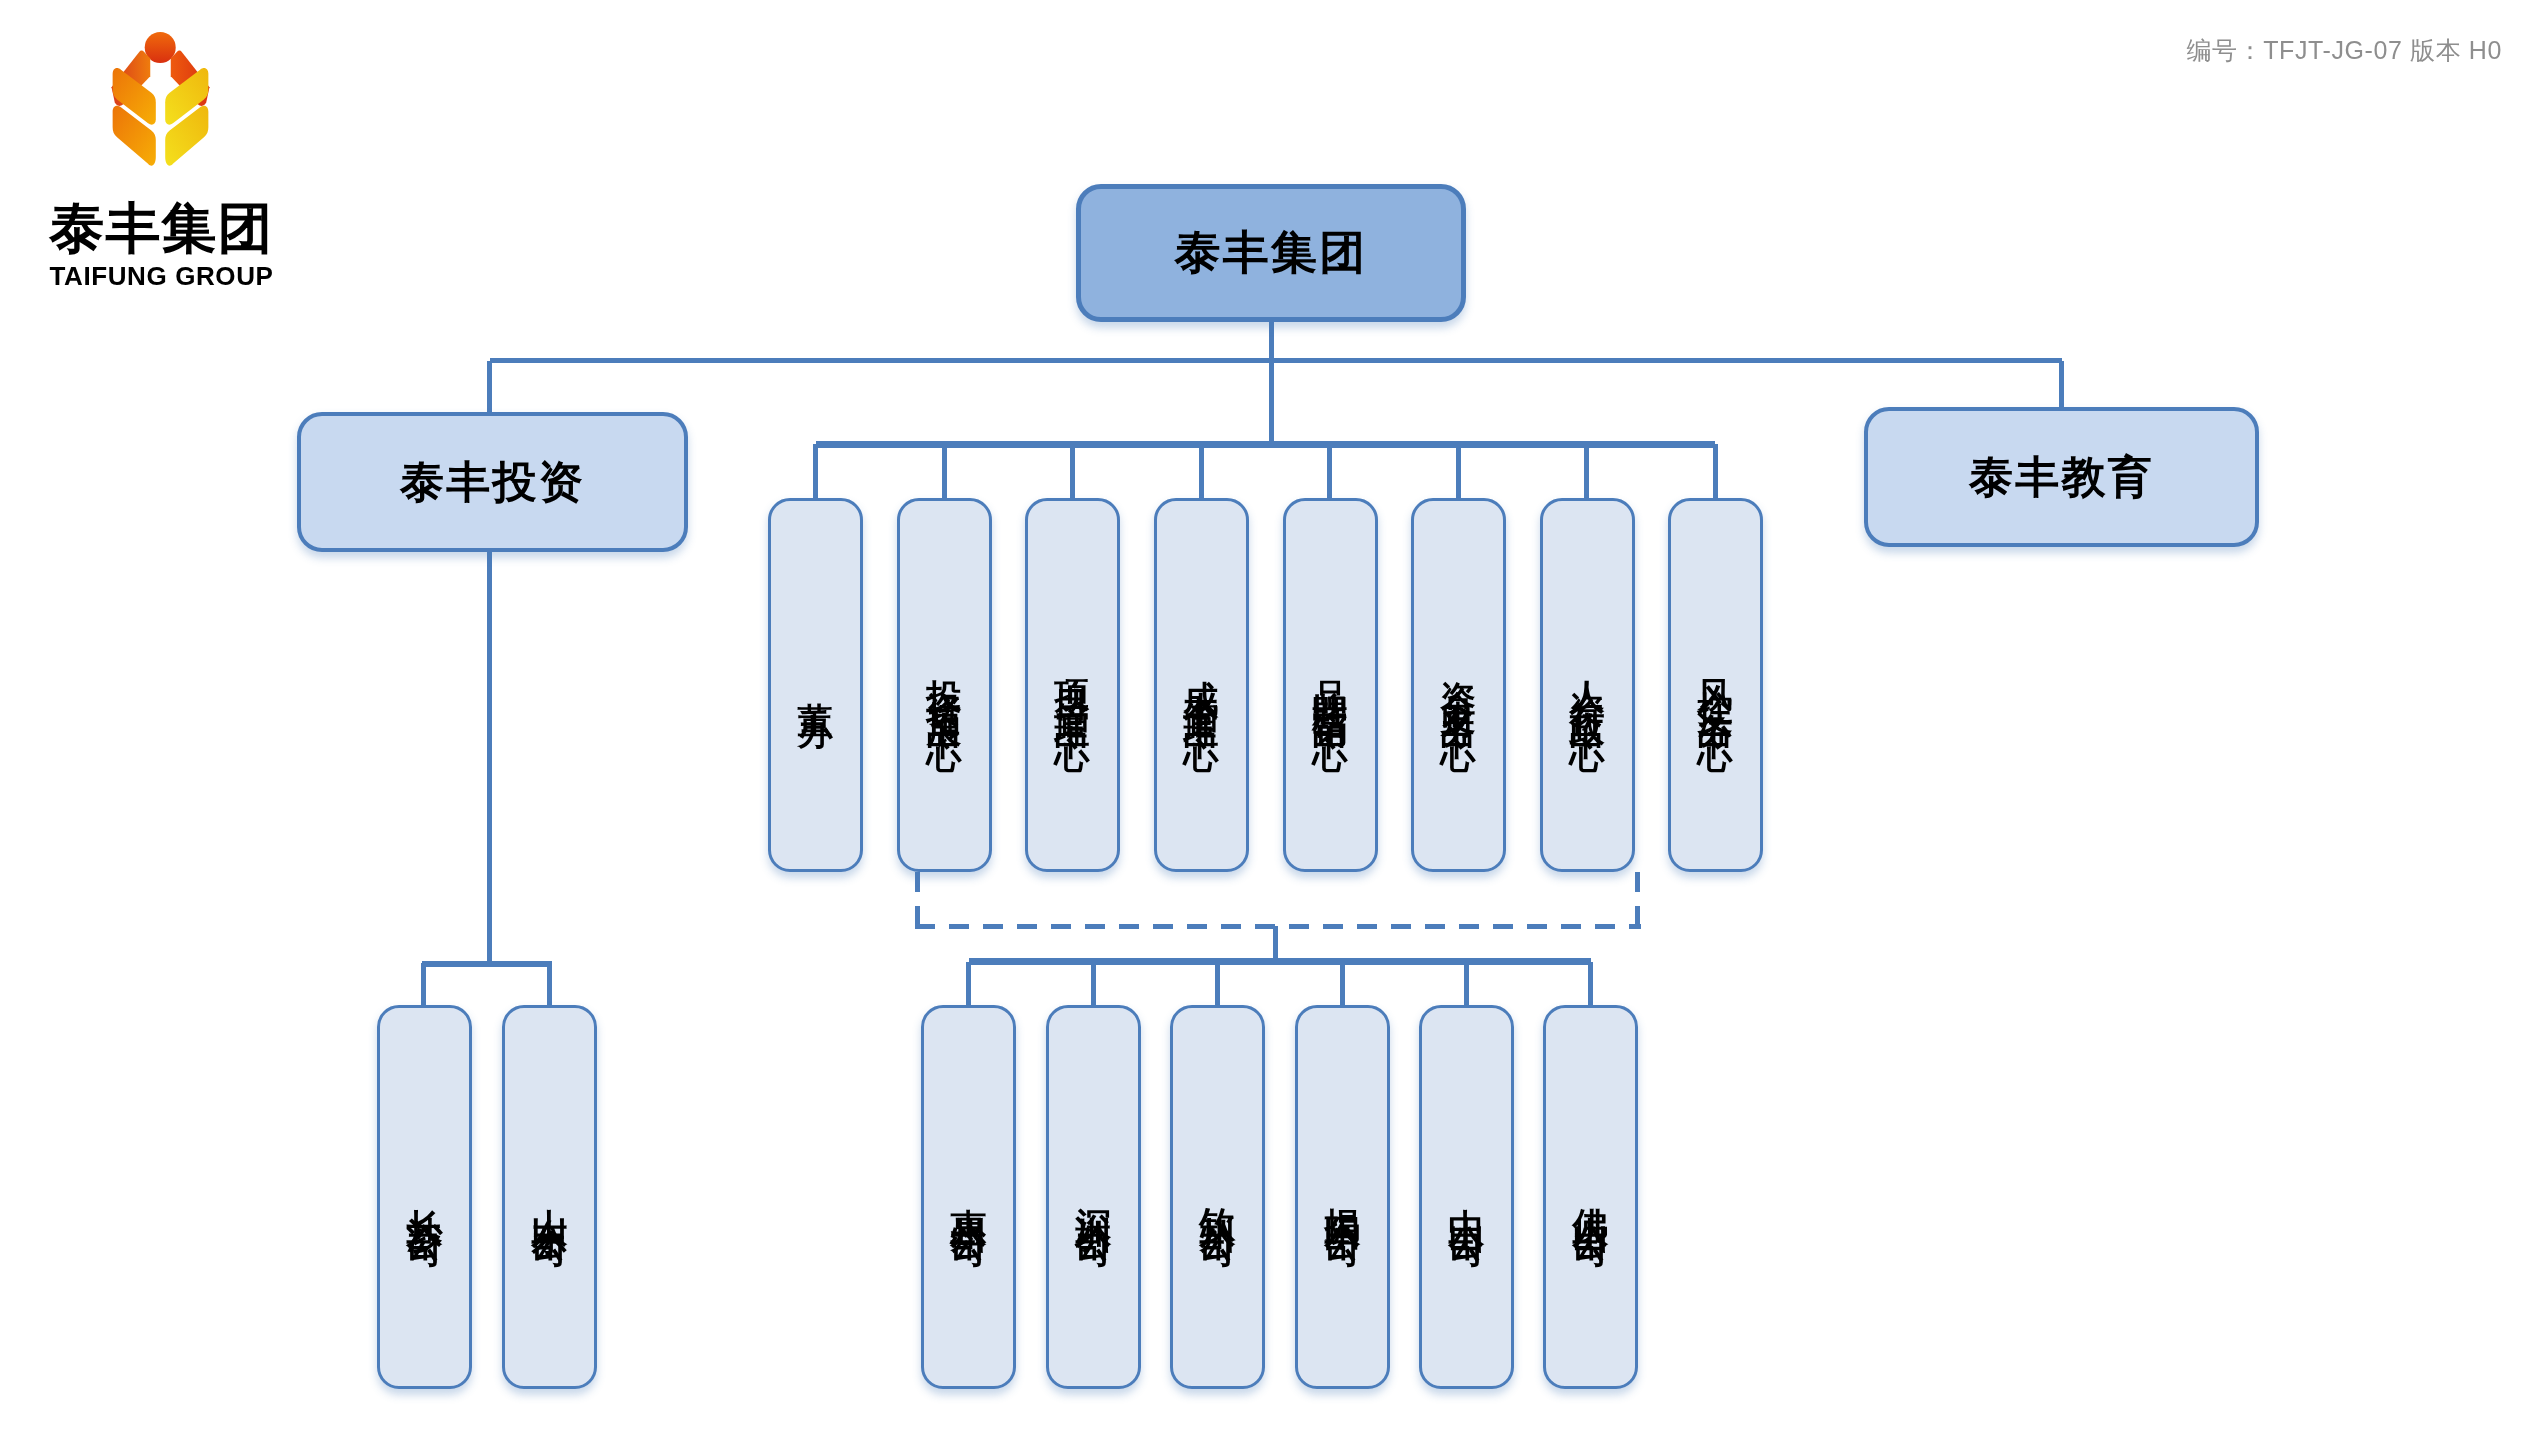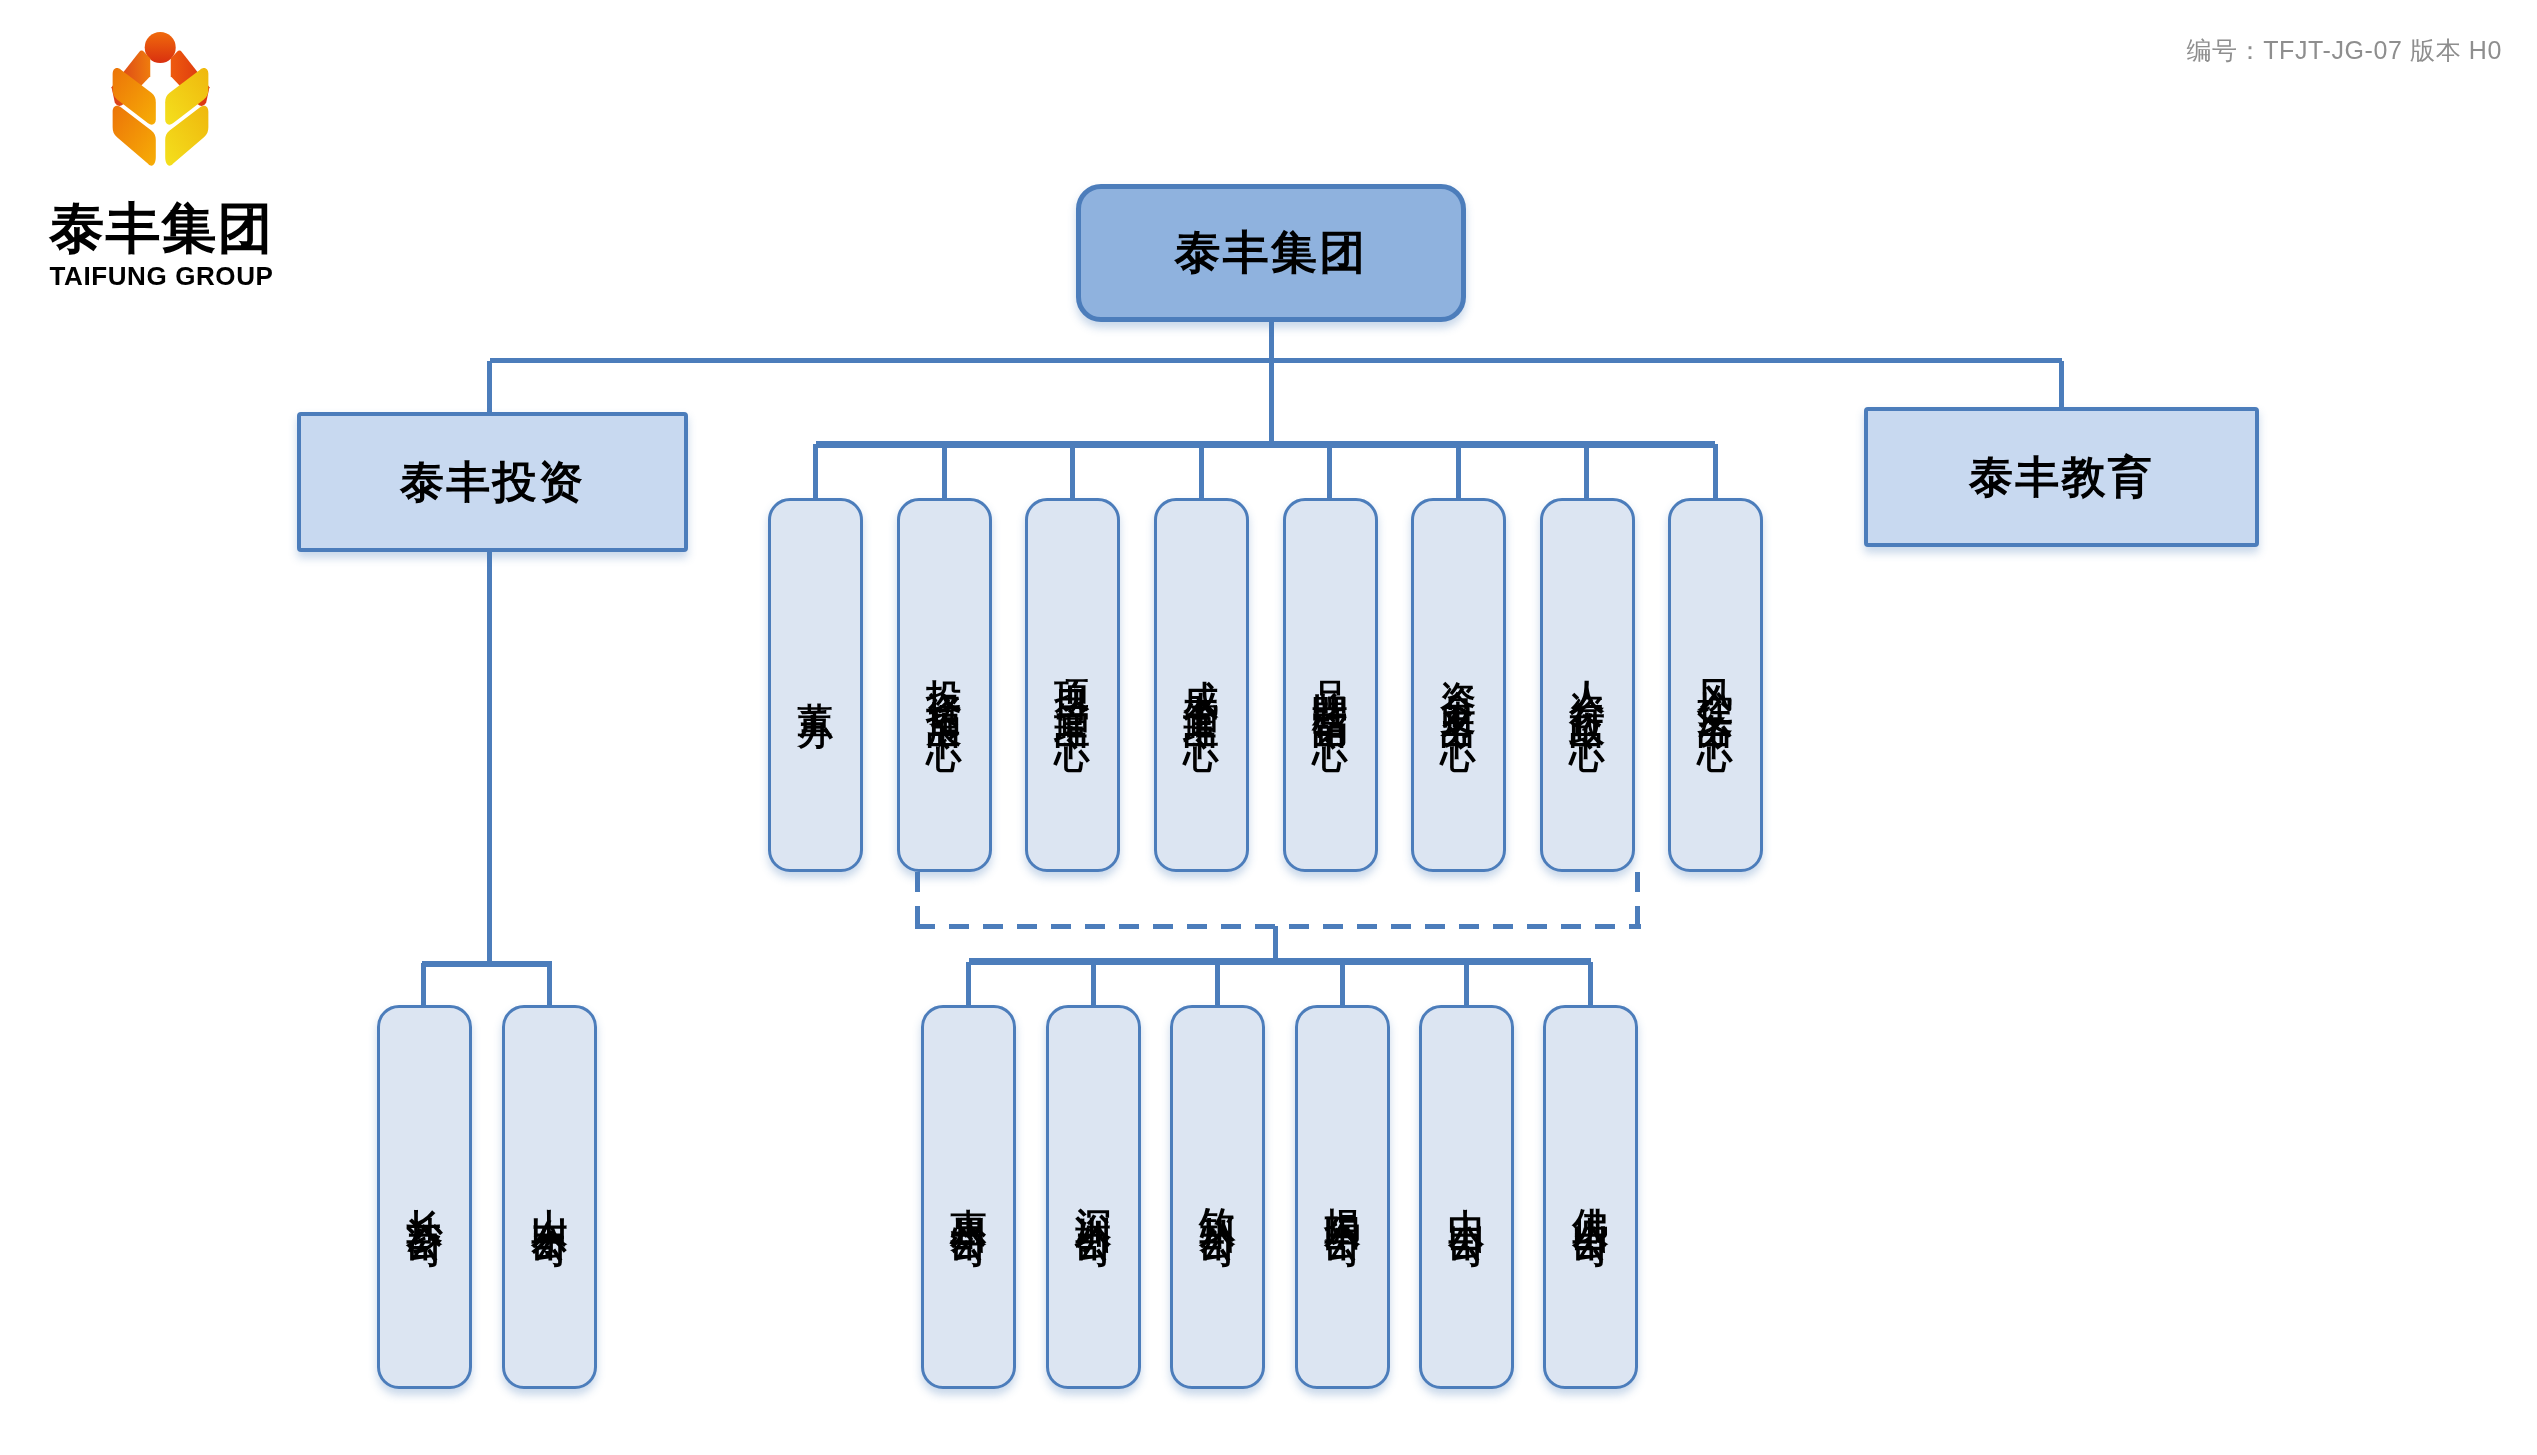--- a/index.html
+++ b/index.html
@@ -39,21 +39,21 @@
   .box{
     position:absolute;
     background:var(--node-fill);
     border:3.9px solid var(--accent);
     border-radius:22px;
     display:flex;align-items:center;justify-content:center;
     font-weight:800;color:#000;
     box-shadow:0 5.5px 8.8px rgba(76,125,187,.30);
   }
   .box.root{background:var(--root-fill);border-radius:25px;border-width:5px;font-size:46px;letter-spacing:2.2px;}
-  .box.l2{background:var(--l2-fill);border-radius:4px;border-width:4.4px;font-size:44px;letter-spacing:2.2px;}
+  .box.l2{background:var(--l2-fill);border-radius:25px;border-width:4.4px;font-size:44px;letter-spacing:2.2px;}
   .box .vtext{
     writing-mode:vertical-rl;text-orientation:upright;
     font-size:35px;font-weight:800;letter-spacing:11px;line-height:1;
   }
   .box.city .vtext{font-size:36px;letter-spacing:8.8px;}
 
   
   .line{position:absolute;background:var(--accent);}
   .dash-h{position:absolute;background:repeating-linear-gradient(90deg,var(--accent) 0 20px,transparent 20px 34px);}
   .dash-v{position:absolute;background:repeating-linear-gradient(180deg,var(--accent) 0 20px,transparent 20px 34px);}

